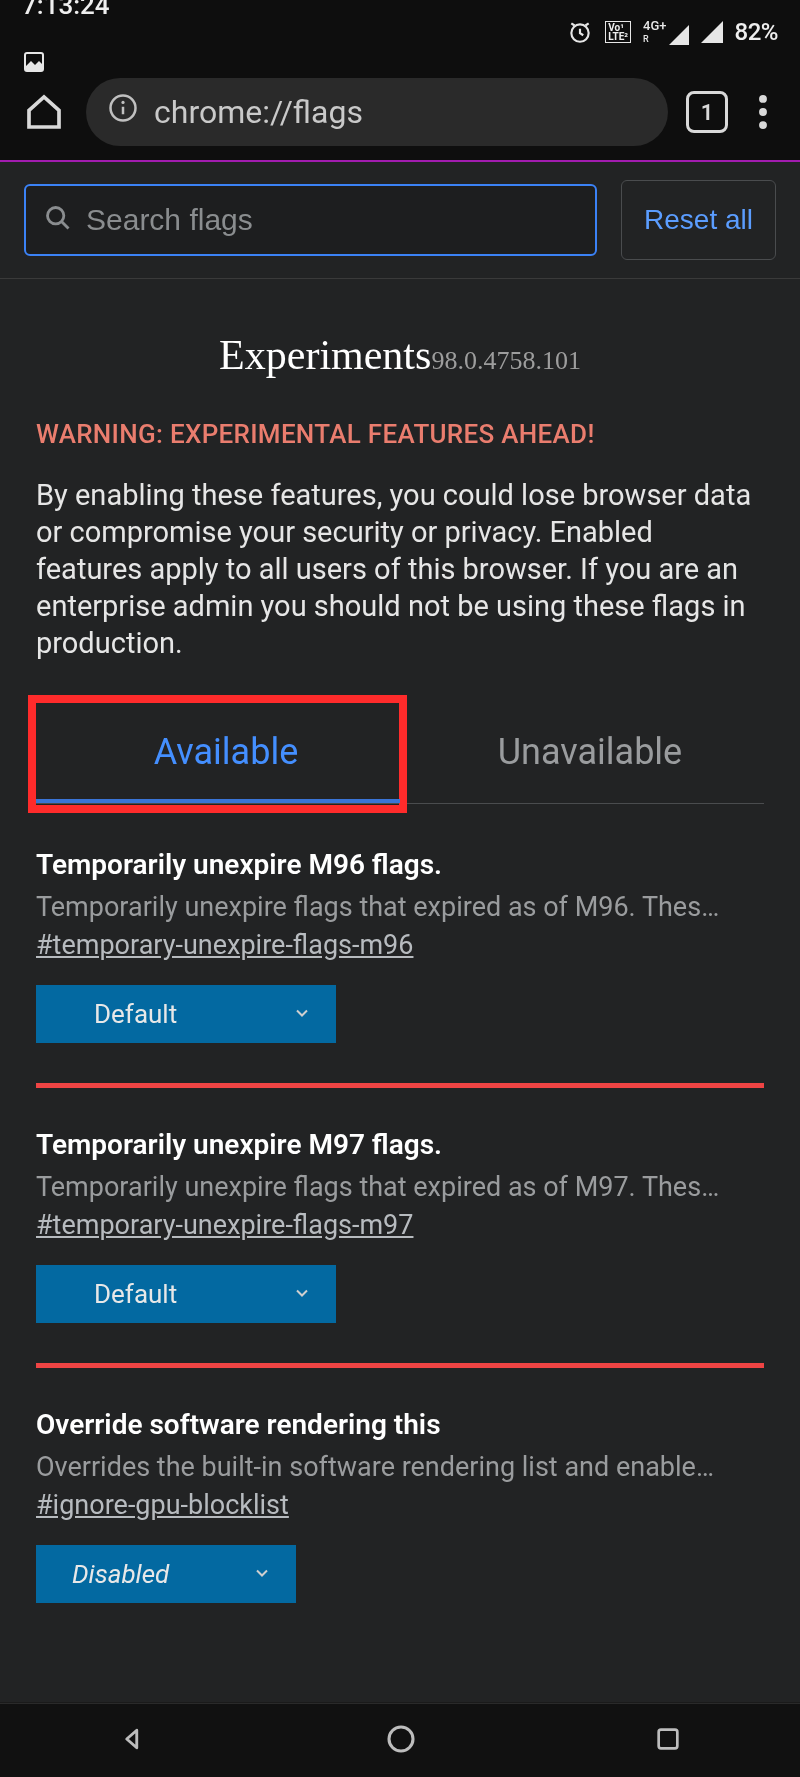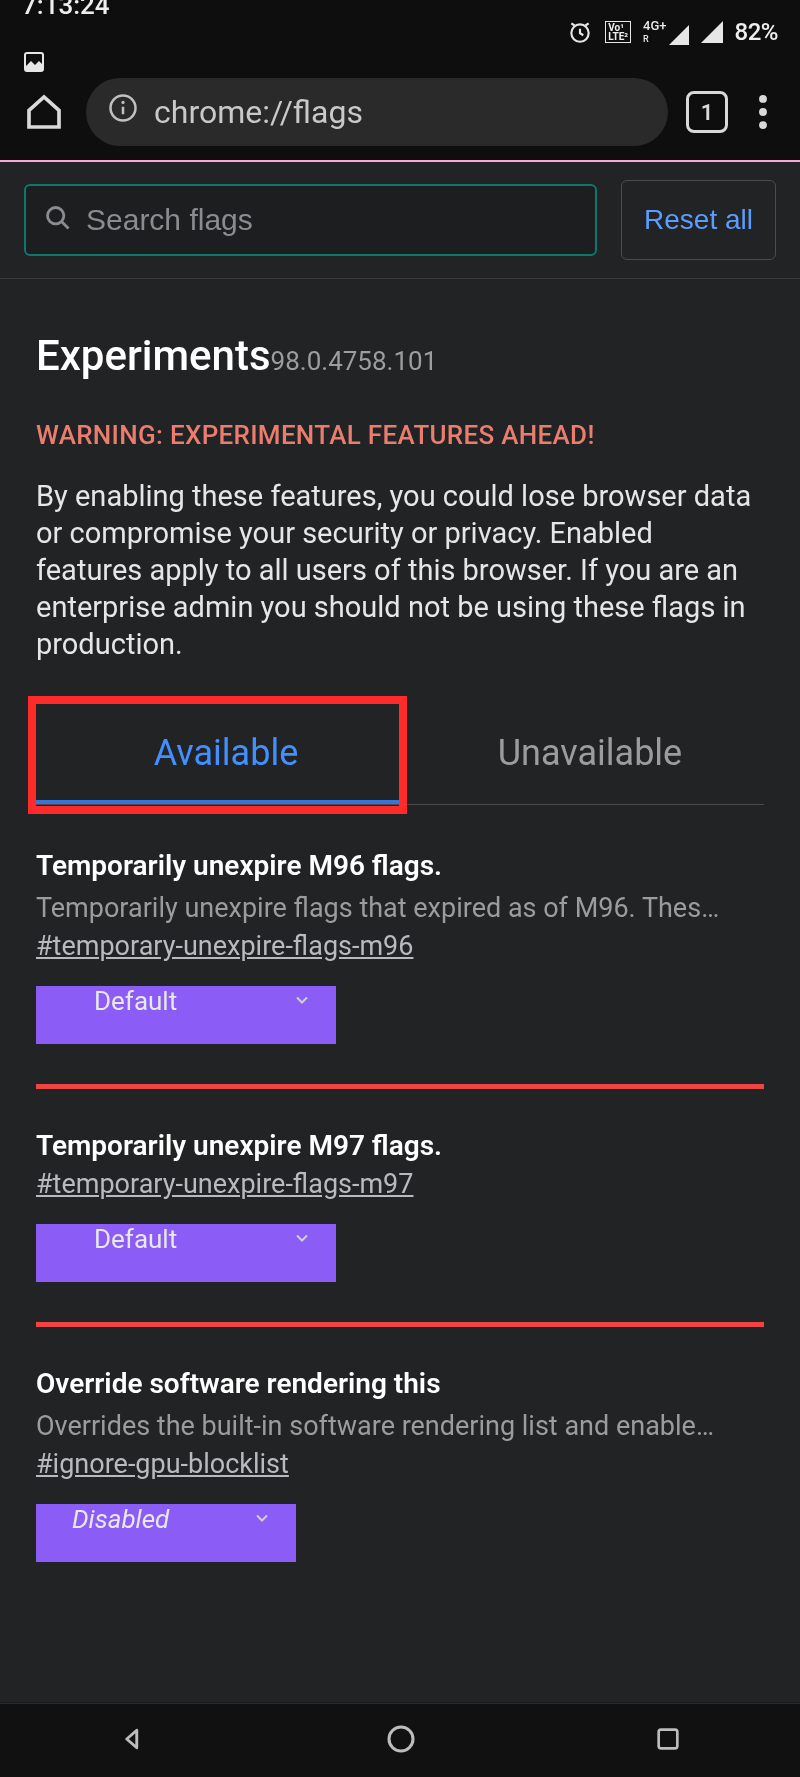--- a/index.html
+++ b/index.html
@@ -7,54 +7,54 @@
   body { background: #1a1a1a; }
 
   
   .status-bar { height: 64px; background: #0e0e0e; display: flex; align-items: center; justify-content: space-between; padding: 0 22px; color: #eee; font-size: 26px; font-weight: 500; }
   .status-left { display: flex; align-items: flex-start; gap: 30px; flex-direction: column; }
   .status-right { display: flex; align-items: center; gap: 12px; }
   .status-right .battery { font-size: 24px; font-weight: 500; letter-spacing: -0.5px; }
   .sicon { display: inline-flex; }
 
   
-  .browser-bar { height: 98px; background: #0e0e0e; display: flex; align-items: center; padding: 0 20px; gap: 18px; border-bottom: 2px solid #f9a8d4; }
+  .browser-bar { height: 98px; background: #0e0e0e; display: flex; align-items: center; padding: 0 20px; gap: 18px; border-bottom: 2px solid #a21caf; }
   .home-btn { width: 48px; height: 48px; display:flex; align-items:center; justify-content:center; }
   .omnibox { flex: 1; height: 68px; background: #2a2a2a; border-radius: 34px; display: flex; align-items: center; padding: 0 26px 0 22px; gap: 16px; color: #bdbdbd; font-size: 32px; }
   .omnibox .url { color: #c9c9c9; font-size: 32px; }
   .tabs-btn { width: 42px; height: 42px; border: 3px solid #d9d9d9; border-radius: 8px; display:flex; align-items:center; justify-content:center; color:#d9d9d9; font-size:22px; font-weight:600; }
   .overflow-btn { width: 34px; height: 42px; display:flex; align-items:center; justify-content:center; color:#d9d9d9; }
 
   
   .page { background: #222324; min-height: 1540px; }
   .search-row { display:flex; align-items:center; gap: 24px; padding: 18px 24px 18px 24px; border-bottom: 1px solid #3a3a3a; }
-  .search-box { flex:1; height: 72px; border: 2px solid #0f766e; border-radius: 6px; background: #1d1e1f; display:flex; align-items:center; padding: 0 18px; gap: 14px; }
+  .search-box { flex:1; height: 72px; border: 2px solid #3b82f6; border-radius: 6px; background: #1d1e1f; display:flex; align-items:center; padding: 0 18px; gap: 14px; }
   .search-box input { flex:1; background: transparent; border: 0; outline: 0; color:#e6e6e6; font-size: 30px; caret-color: #5a7fb8; }
   .search-box input::placeholder { color: #8a8d8f; }
   .reset-btn { height: 80px; padding: 0 22px; border: 1.5px solid #4a4c4e; border-radius: 6px; color: #5b9dff; font-size: 28px; font-weight: 500; display:flex; align-items:center; background: transparent; }
 
   .content { padding: 52px 36px 0 36px; }
   h1.title { font-size: 42px; font-weight: 500; color: #fff; }
   .version { color: #9d9d9d; font-size: 26px; }
-  .title-row { display:flex; align-items: baseline; justify-content: flex-start; }
+  .title-row { display:flex; align-items: baseline; justify-content: center; font-family: Liberation Serif, serif; }
   .warn { color: #ea7d6e; font-size: 26px; font-weight: 500; letter-spacing: 0.3px; margin-top: 40px; }
   .warn-body { color: #e6e6e6; font-size: 29px; line-height: 1.28; margin-top: 28px; }
 
   .tabs { display:flex; margin-top: 42px; border-bottom: 1px solid #4a4c4e; position: relative; }
   .tab { flex:1; text-align:center; padding: 26px 0 30px 16px; font-size: 36px; color:#9a9c9e; }
   .tab.active { color:#448fff; }
   .tab-underline { position:absolute; left:0; bottom:0; width:50%; height:4px; background:#3a74d6; }
   .highlight-box { position:absolute; left:-8px; top:-10px; width: 52%; height: calc(100% + 20px); border: 8px solid #ff2b2b; box-sizing:border-box; pointer-events:none; }
 
   .flags { padding-top: 44px; }
   .flag { padding: 0 0 40px 0; border-bottom: 5px solid #ef4444; margin-bottom: 40px; }
   .flag h3 { font-size: 28px; font-weight:600; color:#fff; }
   .flag .desc { color:#9a9c9e; font-size: 27px; margin-top: 10px; white-space: nowrap; overflow: hidden; text-overflow: ellipsis; }
   .flag .hash { color:#b7bbbf; font-size: 27px; text-decoration: underline; display:inline-block; margin-top: 6px; }
-  .select { margin-top: 24px; width: 300px; height: 58px; background:#8b5cf6; display:flex; justify-content:space-between; padding: 0 24px 0 58px; color:#e8e8e8; font-size:26px; }
+  .select { margin-top: 24px; width: 300px; height: 58px; background:#0369a1; display:flex; align-items:center; justify-content:space-between; padding: 0 24px 0 58px; color:#e8e8e8; font-size:26px; }
   .select .chev { color:#cfcfcf; }
 
   
   .navbar { position: fixed; bottom:0; left:0; width:800px; height:74px; background:#111; display:flex; align-items:center; justify-content:space-around; border-top: 1px solid #2a2a2a; }
 </style>
 </head>
 <body>
 
 <div class="status-bar">
   <div class="status-left">
@@ -159,20 +159,21 @@
           <span class="chev">
             <svg width="20" height="20" viewBox="0 0 24 24" fill="none" stroke="#cfcfcf" stroke-width="2.4">
                 <path d="M6 9l6 6 6-6"></path>
               </svg>
           </span>
         </div>
       </div>
 
       <div class="flag">
         <h3>Temporarily unexpire M97 flags.</h3>
+        <div class="desc">Temporarily unexpire flags that expired as of M97. Thes…</div>
         <a class="hash">#temporary-unexpire-flags-m97</a>
         <div class="select">
           <span>Default</span>
           <span class="chev">
             <svg width="20" height="20" viewBox="0 0 24 24" fill="none" stroke="#cfcfcf" stroke-width="2.4">
                 <path d="M6 9l6 6 6-6"></path>
               </svg>
           </span>
         </div>
       </div>

